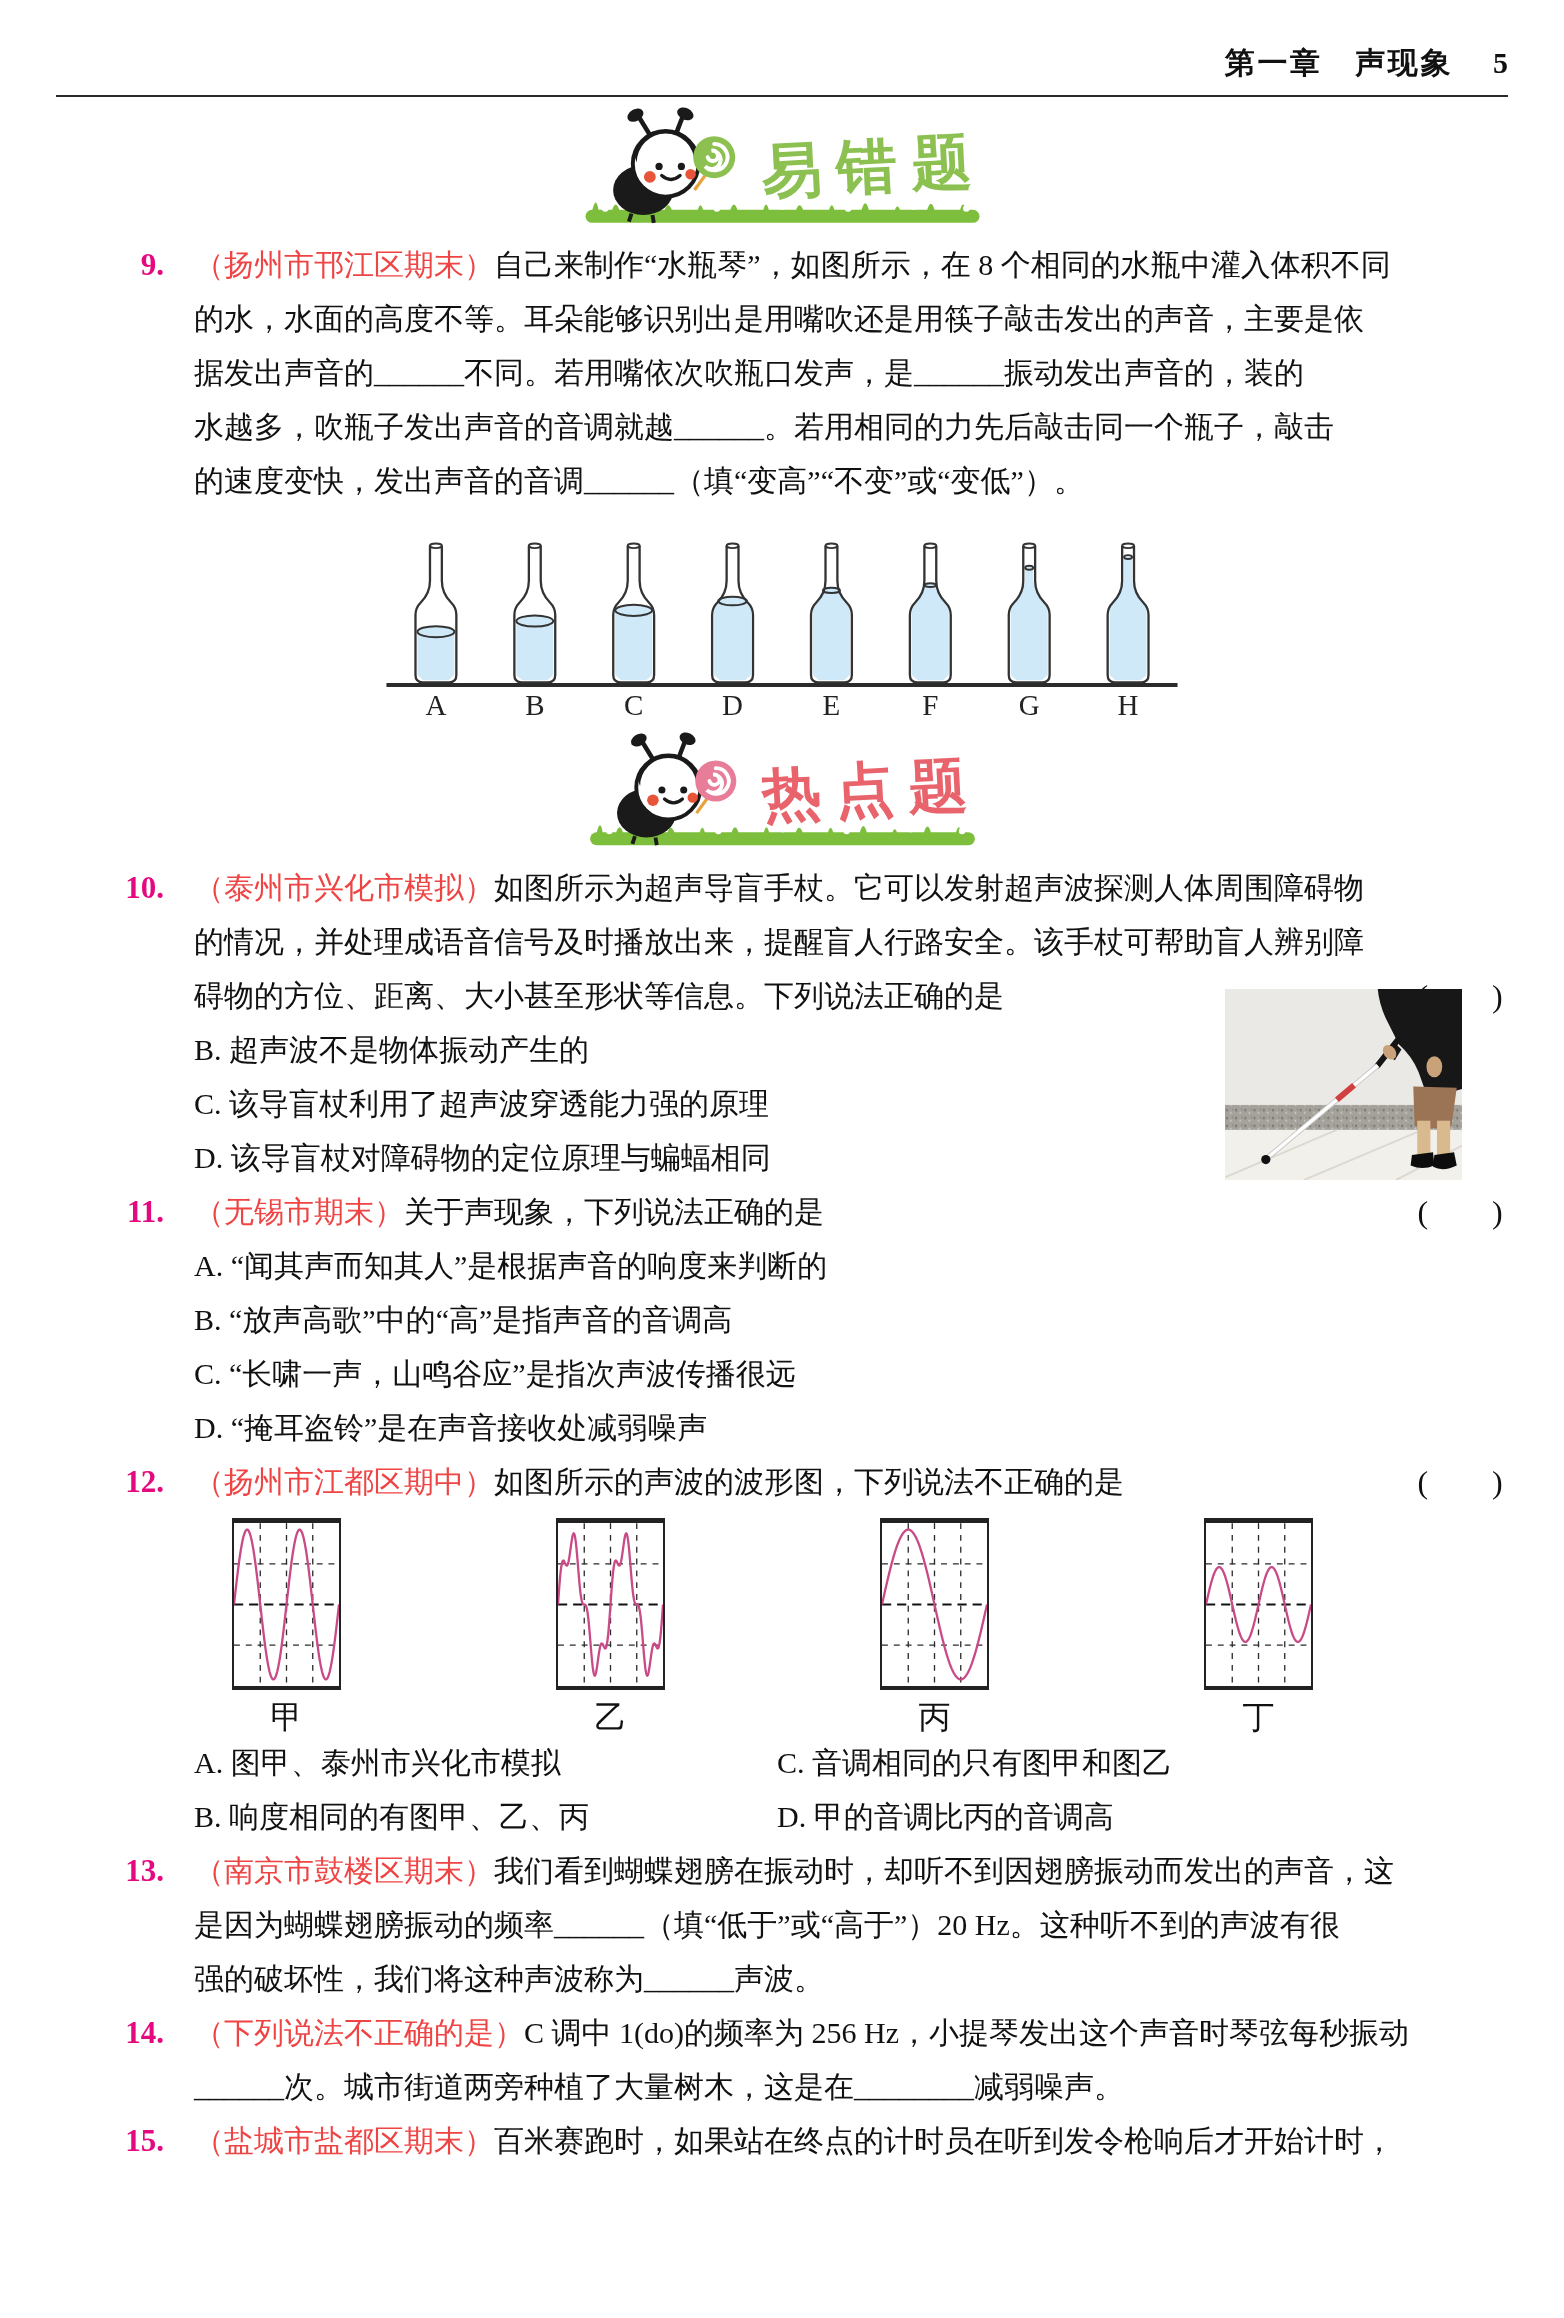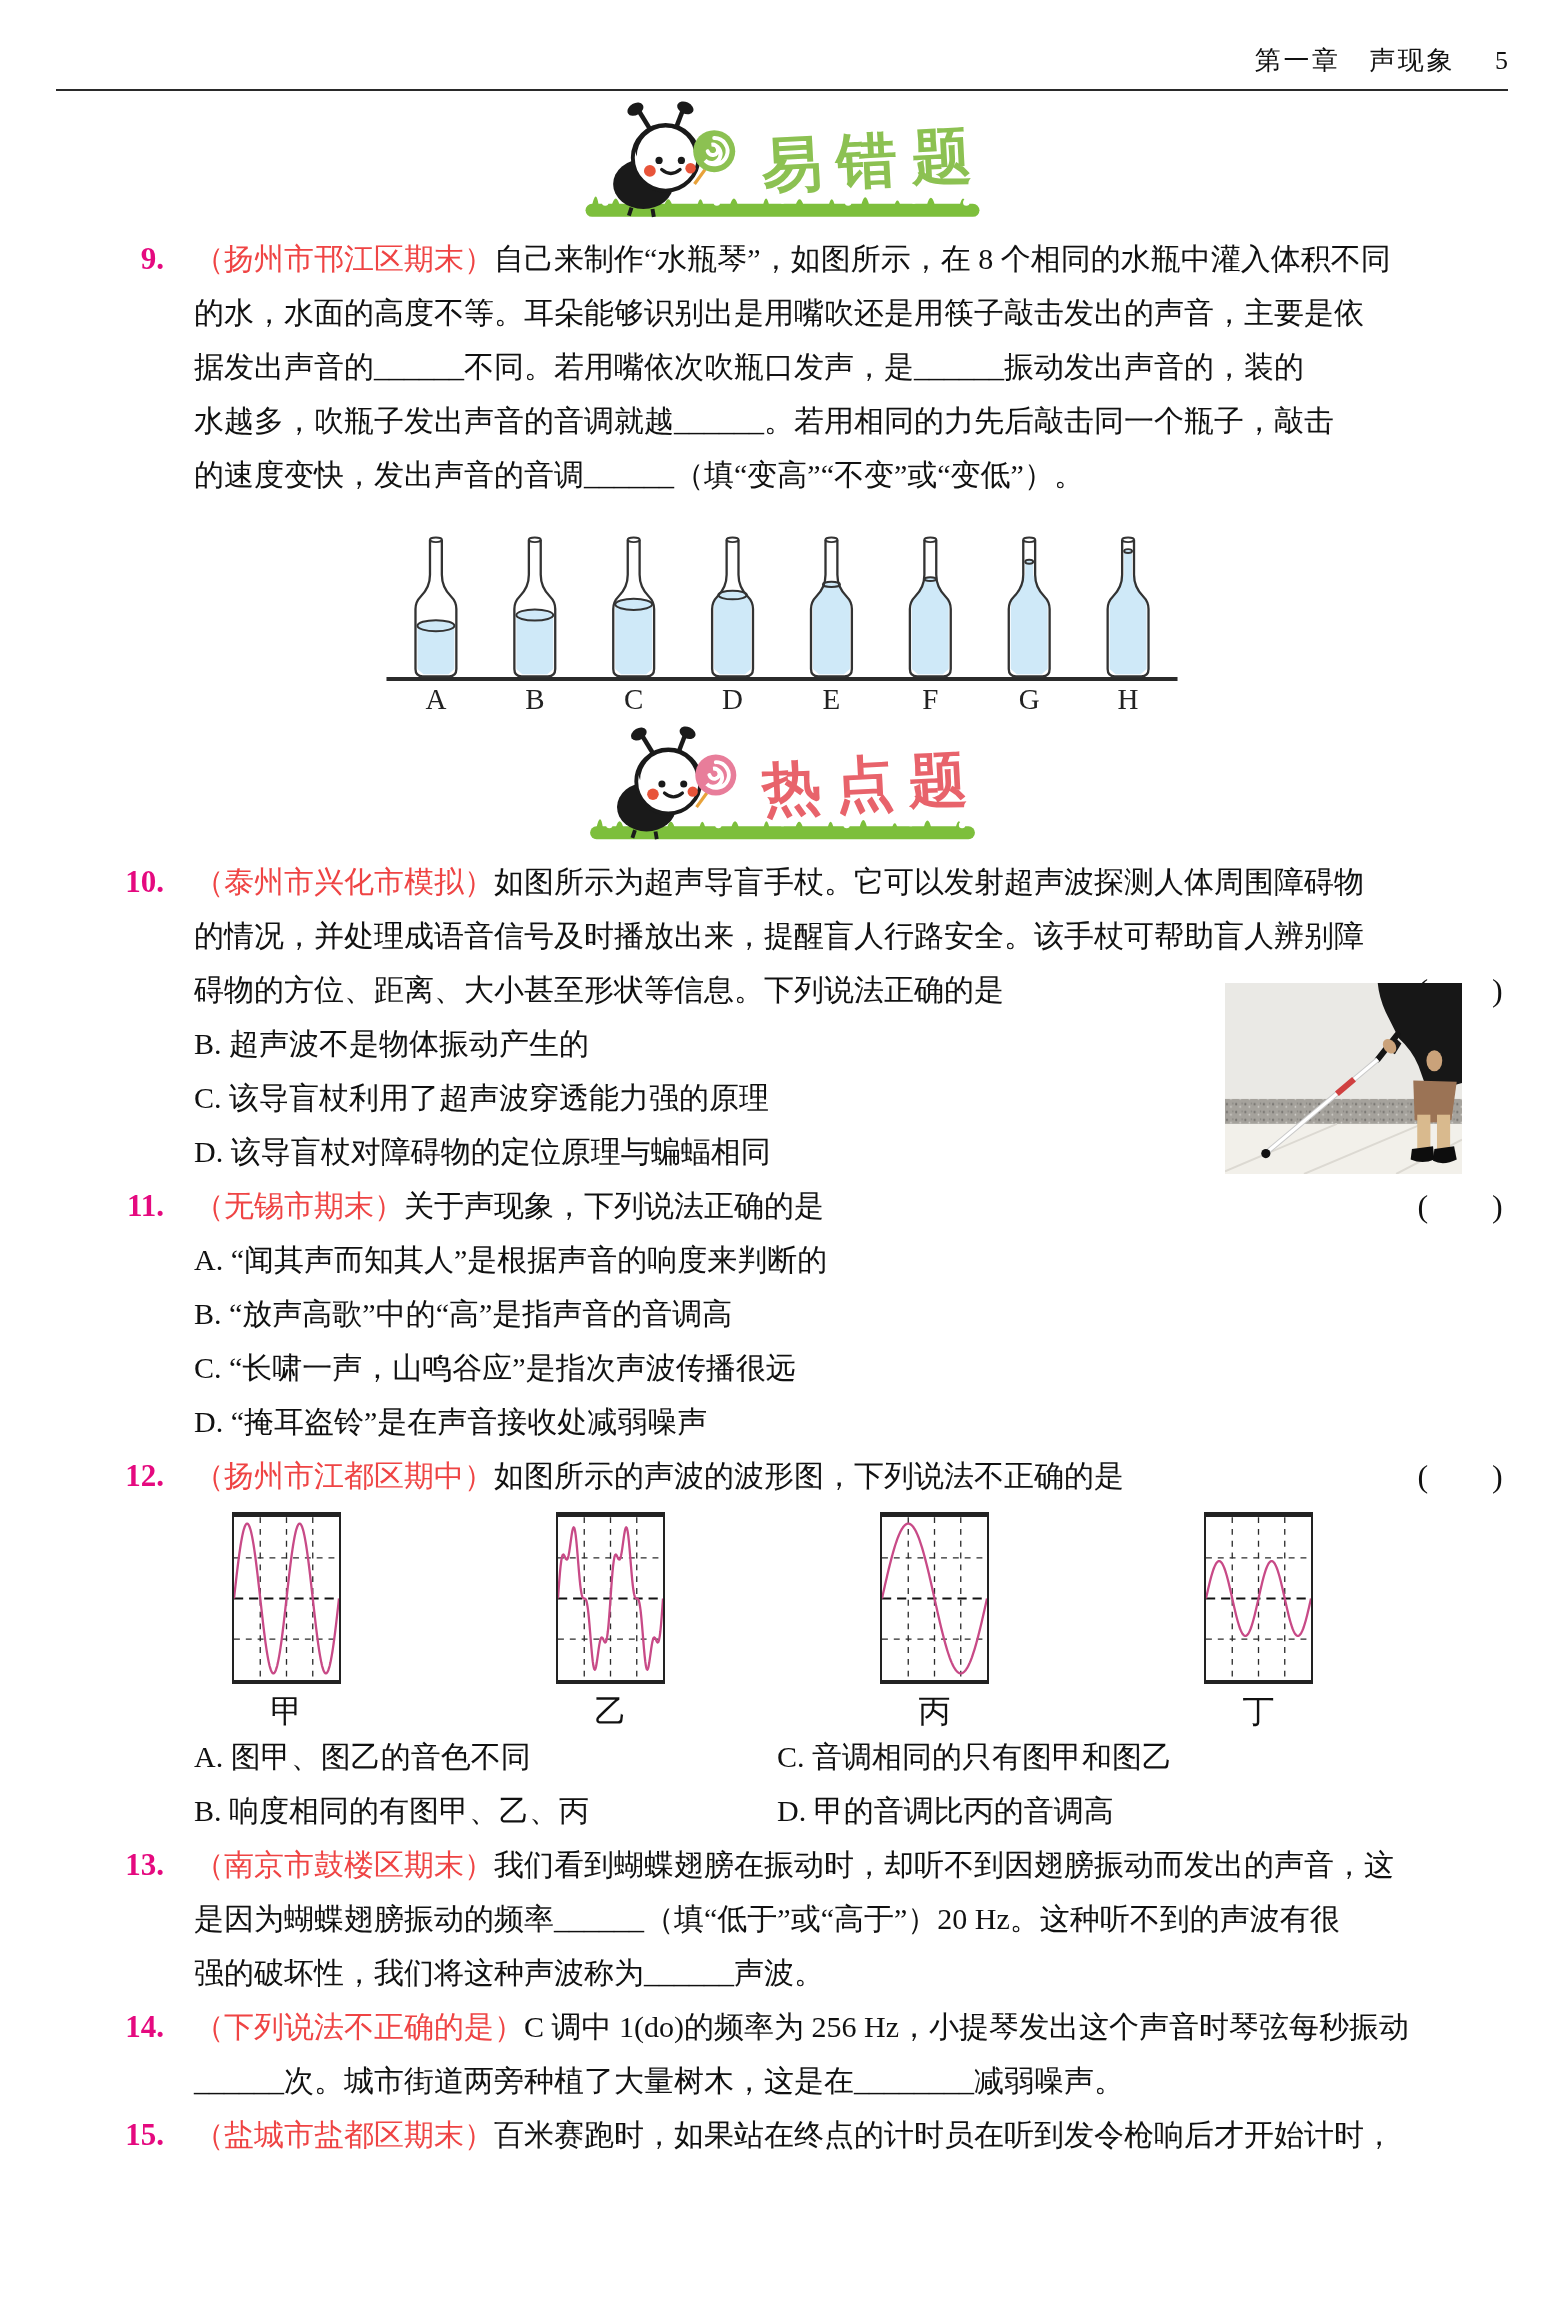--- a/index.html
+++ b/index.html
@@ -4,21 +4,21 @@
 <style>
   html,body{margin:0;padding:0;background:#fff;}
   .page{
     position:relative;width:1564px;height:2319px;background:#fff;
     font-family:"Liberation Serif", serif;color:#111;
     box-sizing:border-box;padding:0 56px;overflow:hidden;
   }
   
   .header{padding-top:43px;}
   .header-line{display:flex;justify-content:flex-end;align-items:baseline;
-    font-family:"Liberation Sans", sans-serif;font-weight:normal;font-size:26px;}
+    font-family:"Liberation Sans", sans-serif;font-weight:bold;font-size:30px;}
   .chapter{letter-spacing:2.6px;}
   .pagenum{margin-left:40px;font-family:"Liberation Serif", serif;}
   .header-rule{border-bottom:2.6px solid #2a2a2a;margin-top:10.5px;}
   
   .badge{display:block;margin:9.2px auto 2.6px auto;}
   
   .q{display:flex;font-size:30px;line-height:54px;}
   .qnum{flex:0 0 138px;text-align:right;padding-right:30px;box-sizing:border-box;
     font-weight:bold;font-size:31px;}
   .q .qnum{color:#e5097f;}
@@ -306,21 +306,21 @@
               <line class="ga" x1="0" y1="124" x2="160" y2="124"></line>
               <line class="gv" x1="120" y1="0" x2="120" y2="248"></line>
               <line class="gh" x1="0" y1="186" x2="160" y2="186"></line>
               <path class="wl" d="M0,124.0L1,119.5L2,115.1L3,110.7L4,106.4L5,102.2L6,98.1L7,94.2L8,90.5L9,87.0L10,83.7L11,80.6L12,77.9L13,75.4L14,73.2L15,71.3L16,69.8L17,68.5L18,67.7L19,67.1L20,67.0L21,67.1L22,67.7L23,68.5L24,69.8L25,71.3L26,73.2L27,75.4L28,77.9L29,80.6L30,83.7L31,87.0L32,90.5L33,94.2L34,98.1L35,102.2L36,106.4L37,110.7L38,115.1L39,119.5L40,124.0L41,128.5L42,132.9L43,137.3L44,141.6L45,145.8L46,149.9L47,153.8L48,157.5L49,161.0L50,164.3L51,167.4L52,170.1L53,172.6L54,174.8L55,176.7L56,178.2L57,179.5L58,180.3L59,180.9L60,181.0L61,180.9L62,180.3L63,179.5L64,178.2L65,176.7L66,174.8L67,172.6L68,170.1L69,167.4L70,164.3L71,161.0L72,157.5L73,153.8L74,149.9L75,145.8L76,141.6L77,137.3L78,132.9L79,128.5L80,124.0L81,119.5L82,115.1L83,110.7L84,106.4L85,102.2L86,98.1L87,94.2L88,90.5L89,87.0L90,83.7L91,80.6L92,77.9L93,75.4L94,73.2L95,71.3L96,69.8L97,68.5L98,67.7L99,67.1L100,67.0L101,67.1L102,67.7L103,68.5L104,69.8L105,71.3L106,73.2L107,75.4L108,77.9L109,80.6L110,83.7L111,87.0L112,90.5L113,94.2L114,98.1L115,102.2L116,106.4L117,110.7L118,115.1L119,119.5L120,124.0L121,128.5L122,132.9L123,137.3L124,141.6L125,145.8L126,149.9L127,153.8L128,157.5L129,161.0L130,164.3L131,167.4L132,170.1L133,172.6L134,174.8L135,176.7L136,178.2L137,179.5L138,180.3L139,180.9L140,181.0L141,180.9L142,180.3L143,179.5L144,178.2L145,176.7L146,174.8L147,172.6L148,170.1L149,167.4L150,164.3L151,161.0L152,157.5L153,153.8L154,149.9L155,145.8L156,141.6L157,137.3L158,132.9L159,128.5L160,124.0" stroke="#c84a87" stroke-width="3.5"></path>
             </svg>
           <div class="wave-label">丁</div>
         </div>
       </div>
 
       <div class="optgrid">
-        <div class="opt">A. 图甲、图乙的音色不同</div>
+        <div class="opt">A. 图甲、泰州市兴化市模拟</div>
         <div class="opt">C. 音调相同的只有图甲和图乙</div>
         <div class="opt">B. 响度相同的有图甲、乙、丙</div>
         <div class="opt">D. 甲的音调比丙的音调高</div>
       </div>
     </div>
   </div>
 
   <div class="q">
     <div class="qnum">13.</div>
     <div class="qbody">

